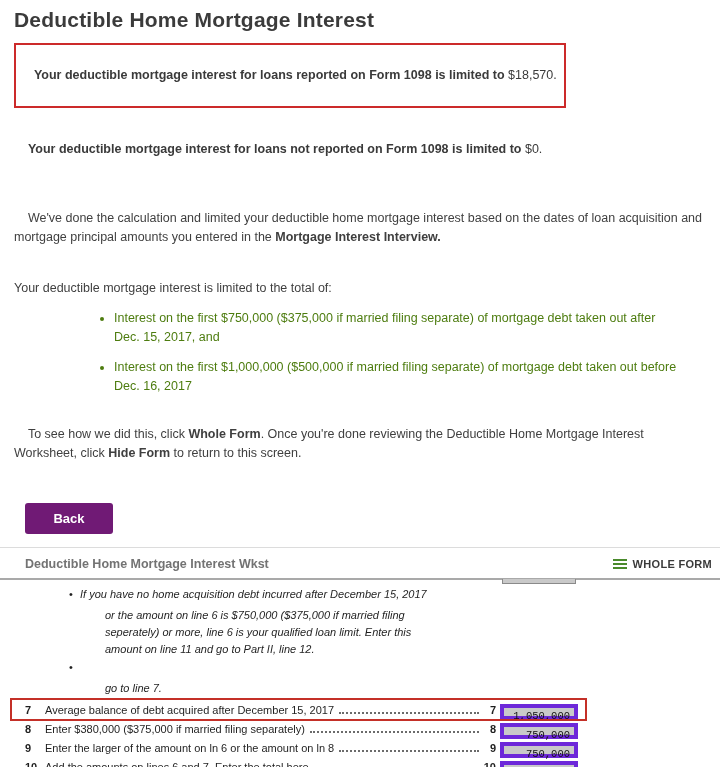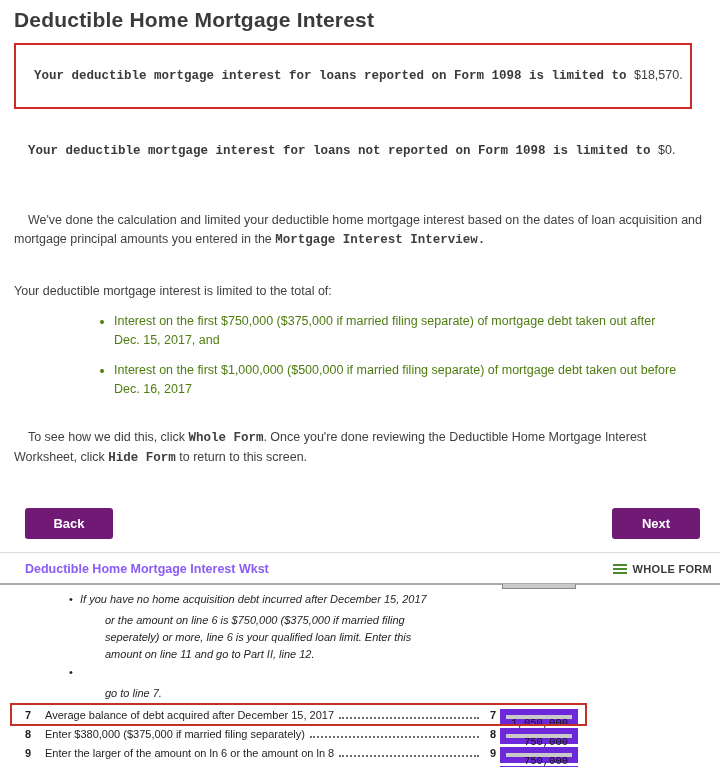--- a/index.html
+++ b/index.html
@@ -3,39 +3,39 @@
 <meta charset="utf-8">
 <style>
   * { box-sizing: border-box; margin: 0; padding: 0; }
   html,body { width:720px; height:767px; overflow:hidden; background:#fff;
     font-family:"Liberation Sans", sans-serif; }
   .interview { padding:0 14px; }
   h1[data-name="page-title"]{ font-size:21px; font-weight:700; color:#3b3b3b;
     padding-top:8px; letter-spacing:.2px;}
   .alert { border:2px solid #cc2a2a; width:fit-content; max-width:100%;
     padding:2px 7px 3px 4px; margin-top:11px; }
-  .b { font-weight:bold;font-family:Liberation Mono, monospace; }
+  .b { font-weight:bold; }
   .rich, .alert, .boldline { white-space:pre-wrap; font-size:12.5px; color:#3f3f3f;
     line-height:1.5; }
   .alert span, .boldline span { color:#3a3a3a; }
   .boldline { margin-top:13px; }
   .para { margin-top:13px; }
   ul.intro-bullets { margin-top:12px; padding-left:100px; padding-right:28px; }
   ul.intro-bullets li { font-size:12.5px; color:#4d7c0f; line-height:1.5;
     margin-bottom:11px; }
   .btnrow { display:flex; justify-content:space-between; padding:0 6px 0 11px;
     margin-top:22px; }
   .btn { width:88px; height:31px; background:#701a75; color:#fff; border:none;
     border-radius:3px; font-family:"Liberation Sans",sans-serif; font-weight:bold;
     font-size:13px; cursor:pointer; }
   
   .worksheet { margin-top:13px; border-top:1px solid #dcdcdc; }
   .wk-header { display:flex; justify-content:space-between; align-items:center;
     padding:9px 8px 7px 25px; }
-  .wk-title { font-size:12.5px; font-weight:bold; color:#8b5cf6;text-align:center; }
+  .wk-title { font-size:12.5px; font-weight:bold; color:#737373;text-align:center; }
   .wholeform { display:flex; align-items:center; gap:6px; background:none;
     border:none; cursor:pointer; font-family:"Liberation Sans",sans-serif; }
   .burger { display:flex; flex-direction:column; gap:2px; }
   .burger i { display:block; width:14px; height:2px; background:#4a8a2c; }
   .wholeform span { font-size:11px; font-weight:bold; color:#3a3a3a;
     letter-spacing:.3px; }
   .wk-sep { border-bottom:2px solid #a9a9a9; position:relative; }
   .frag { position:absolute; left:502px; top:1px; width:74px; height:5px;
     background:#c9c9c9; border:1px solid #8a8a8a; border-top:none; }
   .formarea { font-size:11px; color:#1f1f1f; padding-top:5px; }
@@ -45,21 +45,21 @@
   .fcont { padding-left:105px; font-style:italic; line-height:17px; }
   .gap4 { height:4px; }
   .wkrow { display:grid; grid-template-columns:20px 1fr 18px 78px;
     align-items:end; padding-left:25px; padding-right:142px; line-height:19px; }
   .wkrow .num { font-weight:bold; }
   .wkrow .ln { font-weight:bold; text-align:right; padding-right:4px; }
   .celltext { display:flex; align-items:baseline; }
   .leader { flex:1; border-bottom:2px dotted #6b6b6b; margin:0 3px 3px 5px;
     min-width:20px; }
   .vbox { font-family:"Liberation Mono", monospace; font-size:10.5px;
-    text-align:right; background:#c9c9c9; border:6px solid #6d28d9;
+    text-align:right; background:#c9c9c9; border:4px solid #6d28d9;
     padding:1px 4px 0 2px; height:16px; line-height:14px; color:#111; }
   .hl { position:relative; }
   .hl::after { content:''; position:absolute; left:10px; right:133px; top:-3px;
     bottom:-1px; border:2px solid #c43028; pointer-events:none; }
 </style>
 </head>
 <body>
 
 <div class="interview" data-name="interview-panel">
   <h1 data-name="page-title">Deductible Home Mortgage Interest</h1>
@@ -82,21 +82,20 @@
     <li data-name="limit-bullet-1">Interest on the first $750,000 ($375,000 if married filing separate) of mortgage debt taken out after Dec. 15, 2017, and</li>
     <li data-name="limit-bullet-2">Interest on the first $1,000,000 ($500,000 if married filing separate) of mortgage debt taken out before Dec. 16, 2017</li>
   </ul>
 
   <p class="rich" data-name="whole-form-instructions">
     <span>To see how we did this, click </span><span class="b">Whole Form</span><span>. Once you're done reviewing the Deductible Home Mortgage Interest Worksheet, click </span><span class="b">Hide Form</span><span> to return to this screen.</span>
   </p>
 
   <div class="btnrow" data-name="nav-button-row">
     <button class="btn" data-name="back-button">Back</button>
-    <button class="btn" data-name="next-button">Next</button>
   </div>
 </div>
 
 <div class="worksheet" data-name="worksheet-panel">
   <div class="wk-header" data-name="worksheet-header">
     <span class="wk-title" data-name="worksheet-title">Deductible Home Mortgage Interest Wkst</span>
     <button class="wholeform" data-name="whole-form-button">
       <span class="burger" data-name="hamburger-icon">
           <i></i>
           <i></i>

